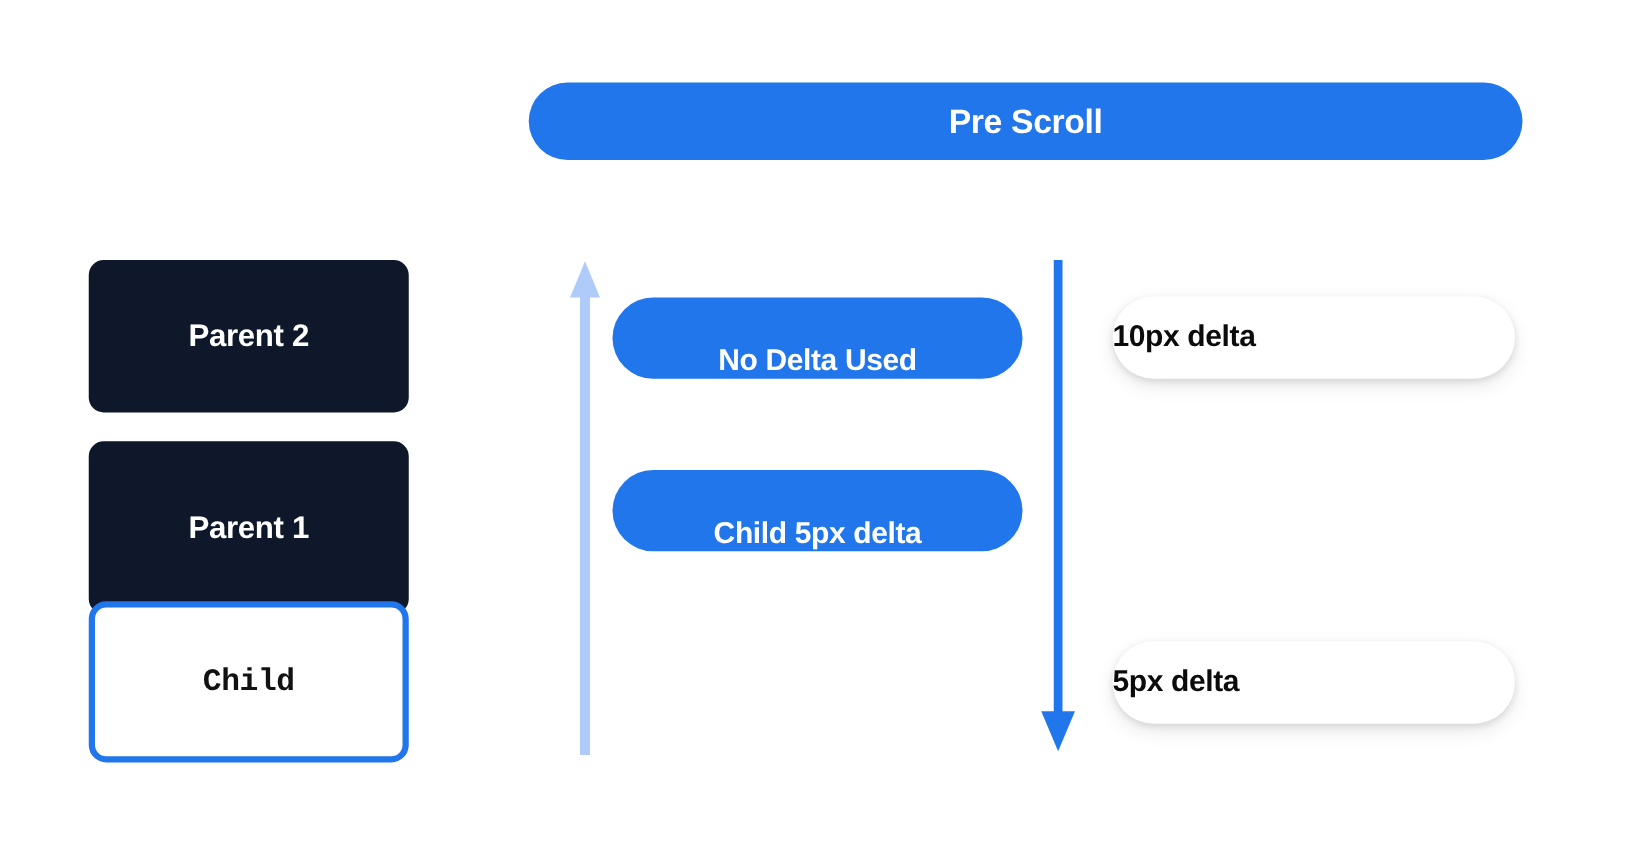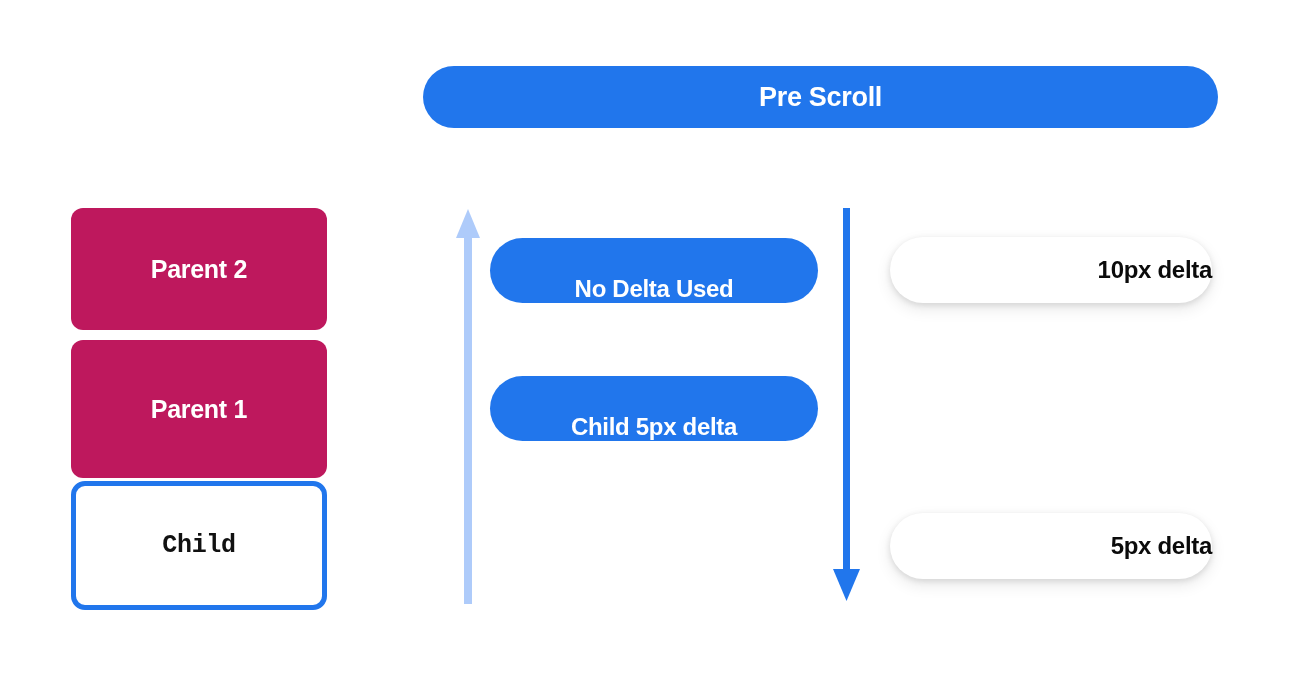--- a/index.html
+++ b/index.html
@@ -43,33 +43,33 @@
     width: 256px;
     display: flex;
     align-items: center;
     justify-content: center;
     font-size: 25px;
     font-weight: bold;
     letter-spacing: -0.3px;
     box-sizing: border-box;
   }
   .node-filled {
-    background: #be185d;
+    background: #0f172a;
     color: #ffffff;
     border-radius: 12px;
   }
   .node-outlined {
     background: #ffffff;
     color: #111111;
     border: 5px solid #2176ec;
     border-radius: 14px;
     font-family: Liberation Mono, monospace;
   }
   #node-parent2 { top: 208px; height: 122px; }
-  #node-parent1 { top: 340px; height: 138px; }
+  #node-parent1 { top: 353px; height: 138px; }
   #node-child   { top: 481px; height: 129px; }
 
   
   .arrow-svg {
     position: absolute;
     overflow: visible;
   }
   #arrow-up   { left: 455px; top: 208px; }
   #arrow-down { left: 832px; top: 208px; }
 
@@ -95,21 +95,21 @@
   
   .right-pill {
     position: absolute;
     left: 890px;
     width: 322px;
     height: 66px;
     background: #ffffff;
     border-radius: 33px;
     display: flex;
     align-items: center;
-    justify-content: flex-end;
+    justify-content: flex-start;
     color: #0b0b0b;
     font-size: 24px;
     font-weight: bold;
     letter-spacing: -0.3px;
     box-shadow: 0 2px 6px rgba(0,0,0,0.11), 0 6px 16px rgba(0,0,0,0.09);
   }
   #pill-10px { top: 237px; }
   #pill-5px  { top: 513px; }
 </style>
 </head>

